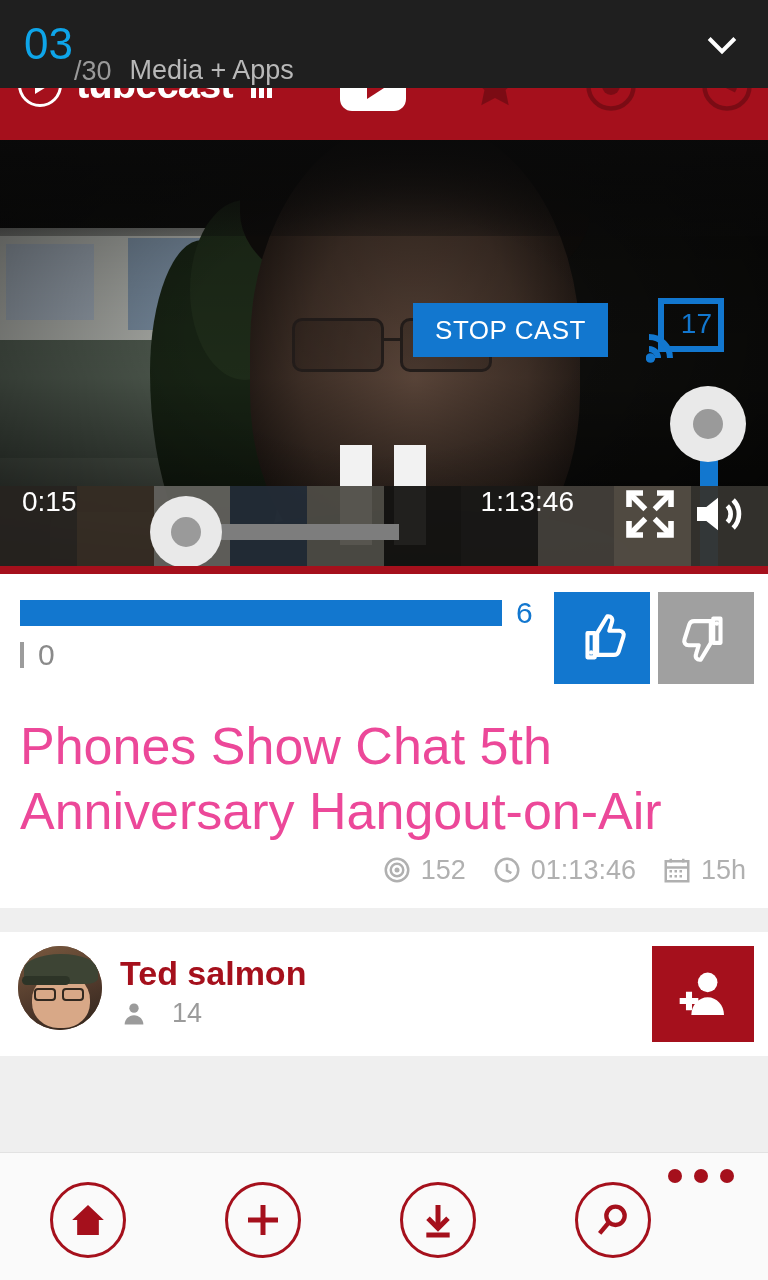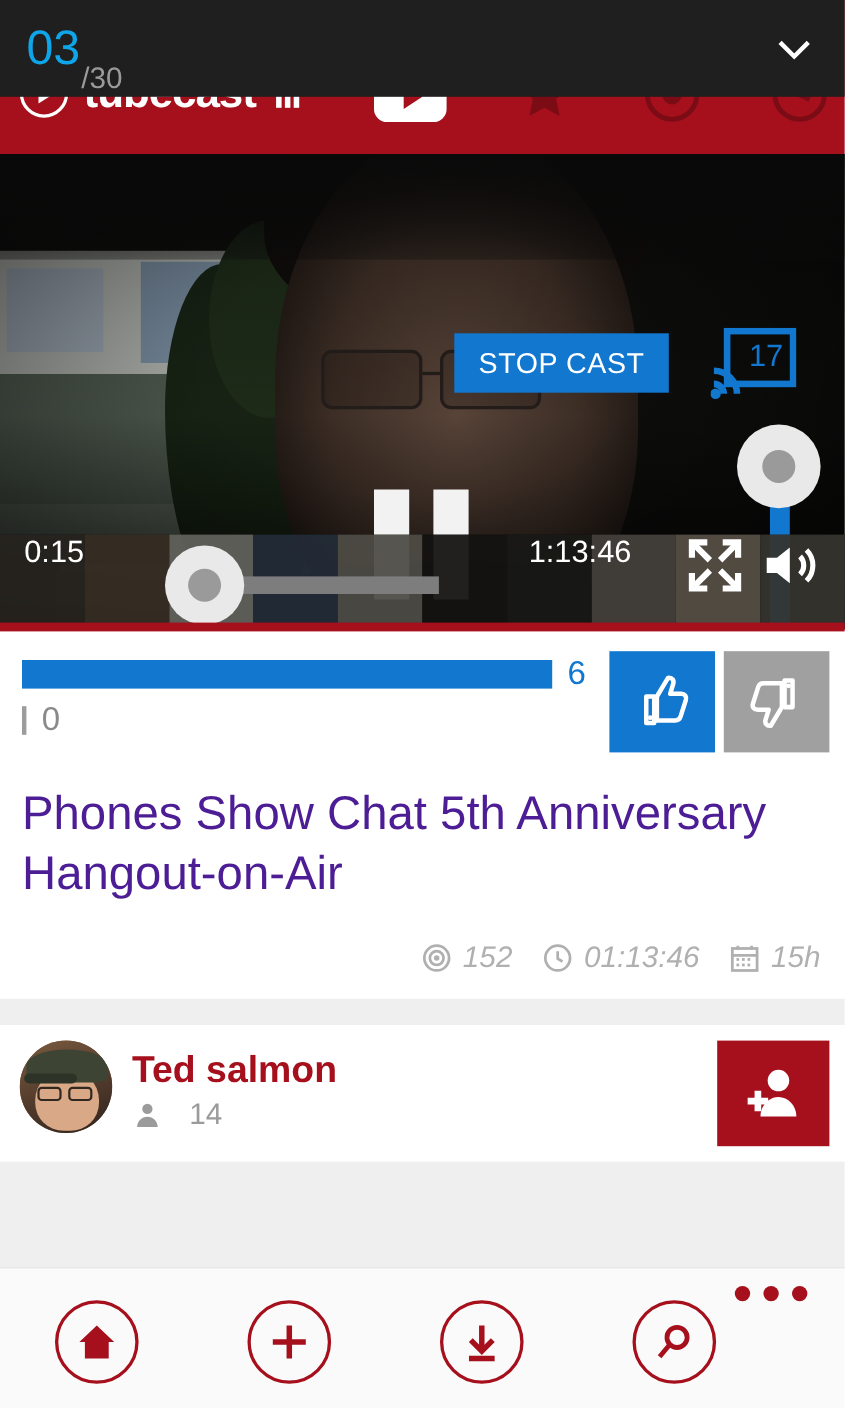--- a/index.html
+++ b/index.html
@@ -206,27 +206,27 @@
   .thumb-btn {
     position:absolute; top:10px; width:96px; height:92px;
     display:flex; align-items:center; justify-content:center;
   }
   .thumb-up { right:118px; background:#1277cf; }
   .thumb-down { right:14px; background:#a0a0a0; }
 
   
   .vid-title {
     position:absolute; top:714px; left:20px; width:730px;
-    font-size:43px; font-weight:300; color:#4c1d95; line-height:1.25;
+    font-size:52px; font-weight:300; color:#ec4899; line-height:1.25;
   }
   .meta-row {
     position:absolute; top:855px; right:22px;
     display:flex; align-items:center; gap:26px; color:#b0b0b0; font-size:27px;
   }
-  .meta-item { display:flex; align-items:center; gap:9px;font-style:italic; }
+  .meta-item { display:flex; gap:9px; }
 
   .sep-band {
     position:absolute; left:0; width:768px; background:#efefef;
   }
   #sep1 { top:908px; height:24px; }
   #sep2 { top:1056px; height:96px; }
 
   
   .channel {
     position:absolute; top:932px; left:0; width:768px; height:124px; background:#ffffff;
@@ -512,20 +512,21 @@
     <div class="overflow-dots">
         <i></i>
         <i></i>
         <i></i>
       </div>
   </div>
 
   <div class="os-bar">
     <span class="os-count">03</span>
     <span class="os-total">/30</span>
+    <span class="os-label">Media + Apps</span>
     <span class="os-chevron">
       <svg width="44" height="44" viewBox="0 0 24 24">
         <path d="M5 9l7 7 7-7" fill="none" stroke="#ffffff" stroke-width="2.2"></path>
       </svg>
     </span>
   </div>
 
 </div>
 
 </body></html>

